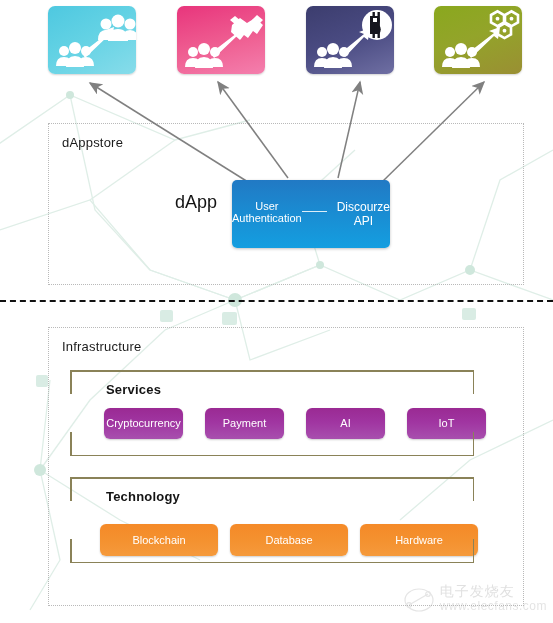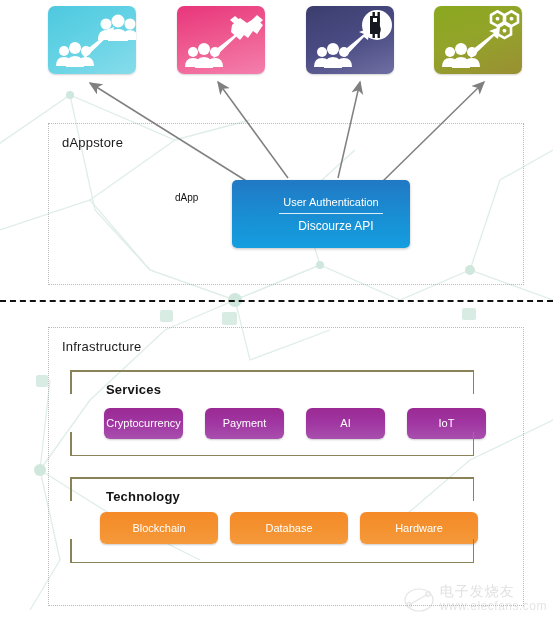--- a/index.html
+++ b/index.html
@@ -39,29 +39,29 @@
   #label-infra{left:13px;top:11px;}
 
   
   #divider{
     position:absolute;left:0;top:300px;width:553px;height:0;
     border-top:2px dashed #111;z-index:4;
   }
 
   
   #dapp-label{
-    position:absolute;left:175px;top:192px;font-size:10px;color:#131313;
+    position:absolute;left:175px;top:192px;font-size:18px;color:#131313;
     font-weight:400;z-index:5;
   }
   #dapp-box{
     position:absolute;left:232px;top:180px;width:158px;height:68px;
     border-radius:5px;z-index:5;
     background:linear-gradient(180deg,#2179c4 0%,#1a8cd2 48%,#149ee0 100%);
     box-shadow:0 1px 3px rgba(0,0,0,.25);
-    display:flex;flex-direction:column;align-items:center;justify-content:center;padding-left:20px;
+    display:flex;flex-direction:row;align-items:center;justify-content:center;
   }
   .dapp-line{
     color:#ffffff;font-size:11px;text-align:center;width:100%;
   }
   #dapp-l1{padding-bottom:5px;}
   #dapp-rule{width:104px;height:1px;background:rgba(255,255,255,.85);margin:0 0 5px 0;}
   #dapp-l2{font-size:12px;margin-left:10px;}
 
   
   #arrows{position:absolute;left:0;top:0;width:553px;height:623px;z-index:4;pointer-events:none;}
@@ -85,21 +85,21 @@
     color:#fff;border-radius:6px;text-align:center;
     box-shadow:0 1px 2px rgba(0,0,0,.2);
     font-size:11px;line-height:1;
   }
   #row-services{left:104px;top:408px;}
   #row-services .chip{
     width:79px;height:31px;margin-right:22px;
     background:linear-gradient(180deg,#9a2a93 0%,#a035a1 45%,#a84fae 100%);
   }
   #row-services .chip:last-child{margin-right:16px;}
-  #row-technology{left:100px;top:512px;}
+  #row-technology{left:100px;top:524px;}
   #row-technology .chip{
     width:118px;height:32px;margin-right:12px;
     background:linear-gradient(180deg,#f58a28 0%,#f4912f 50%,#f59a3c 100%);
   }
   #row-technology .chip:last-child{margin-right:0;}
 
   
   #watermark{
     position:absolute;right:6px;bottom:8px;z-index:6;opacity:.30;
     display:flex;align-items:center;gap:4px;pointer-events:none;

